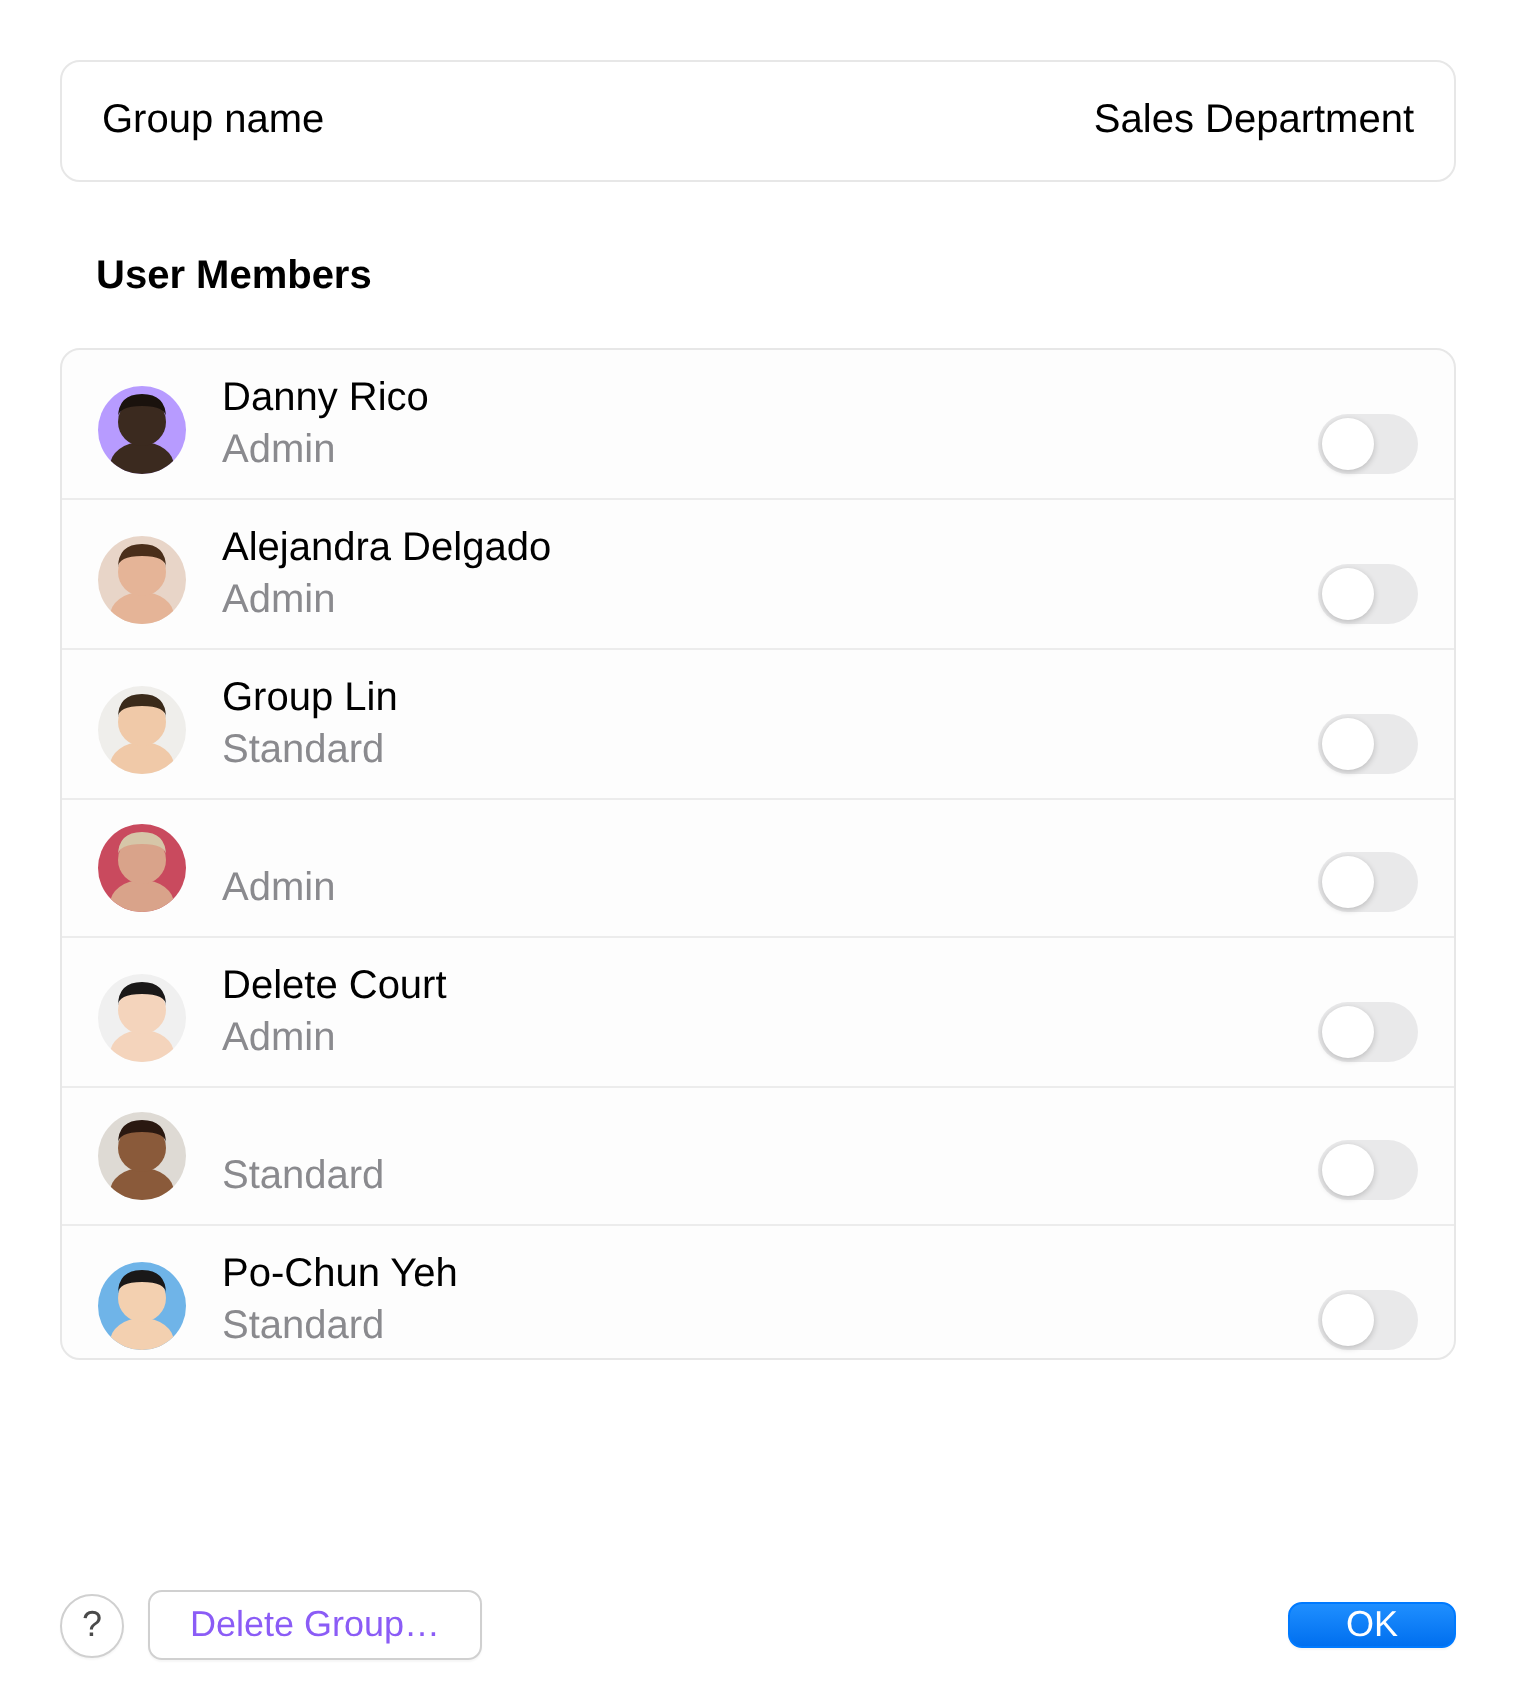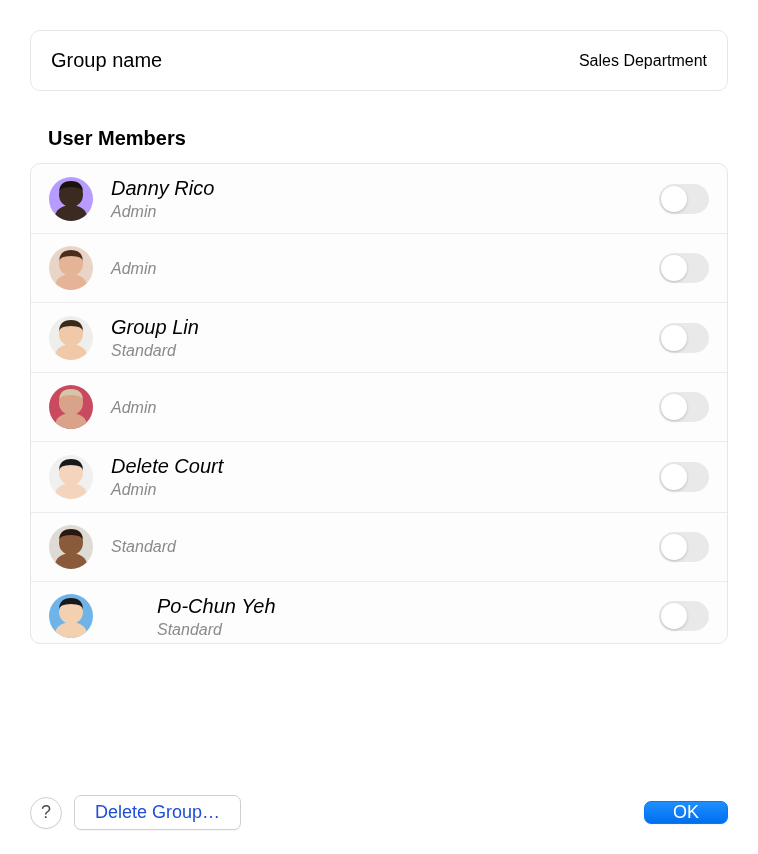--- a/index.html
+++ b/index.html
@@ -24,48 +24,46 @@
       border: 1px solid #e7e7e7;
       border-radius: 10px;
       padding: 18px 20px;
       margin-bottom: 36px;
     }
     .group-name-label {
       font-size: 20px;
       color: #000;
     }
     .group-name-value {
-      font-size: 16px;
+      font-size: 20px;
       color: #000;
       text-align: left;
     }
     .section-title {
       font-size: 20px;
       font-weight: 700;
       color: #000;
-      margin-bottom: 13px;
+      margin-bottom: 24px;
       padding-left: 18px;
     }
     .members-list {
       border: 1px solid #e7e7e7;
       border-radius: 10px;
       overflow: hidden;
       background: #fdfdfd;
     }
     .member-row {
       display: flex;
-      align-items: center;
+      align-items: flex-end;
       padding: 12px 18px;
       border-bottom: 1px solid #ececec;
-      font-style: italic;
     }
     .member-row:last-child {
       border-bottom: none;
       padding-bottom: 4px;
-      gap: 46px;
     }
     .avatar {
       width: 44px;
       height: 44px;
       border-radius: 50%;
       margin-right: 18px;
       flex-shrink: 0;
       position: relative;
       overflow: hidden;
     }
@@ -74,21 +72,21 @@
       display: flex;
       flex-direction: column;
       gap: 2px;
     }
     .member-name {
       font-size: 20px;
       color: #000;
       line-height: 1.2;
     }
     .member-role {
-      font-size: 16px;
+      font-size: 20px;
       color: #8a8a8e;
       line-height: 1.2;
     }
     .toggle {
       width: 50px;
       height: 30px;
       background: #e9e9ea;
       border-radius: 15px;
       position: relative;
       cursor: pointer;
@@ -126,21 +124,21 @@
       justify-content: center;
       box-shadow: 0 1px 1px rgba(0,0,0,0.04);
     }
     .btn {
       padding: 6px 20px;
       border-radius: 7px;
       font-size: 18px;
       cursor: pointer;
       border: 1px solid #d0d0d0;
       background: #fff;
-      color: #1d4ed8;
+      color: #8b5cf6;
       box-shadow: 0 1px 1px rgba(0,0,0,0.04);
     }
     .btn-primary {
       background: #007aff;
       color: #fff;
       border: 1px solid #007aff;
       padding: 0 28px;
       background: linear-gradient(180deg, #1f8fff 0%, #006fef 100%);
     }
     .footer-spacer {
@@ -182,20 +180,21 @@
     <div class="member-row">
       <div class="avatar">
     <svg viewBox="0 0 44 44">
       <rect width="44" height="44" fill="#e8d5c8"></rect>
       <ellipse cx="22" cy="40" rx="16" ry="12" fill="#e5b497"></ellipse>
       <circle cx="22" cy="18" r="12" fill="#e5b497"></circle>
       <path d="M10 16 Q10 4 22 4 Q34 4 34 16 Q34 10 22 10 Q10 10 10 16 Z" fill="#4a2e1a"></path>
     </svg>
       </div>
       <div class="member-info">
+        <div class="member-name">Alejandra Delgado</div>
         <div class="member-role">Admin</div>
       </div>
       <div class="toggle"></div>
     </div>
     <div class="member-row">
       <div class="avatar">
     <svg viewBox="0 0 44 44">
       <rect width="44" height="44" fill="#efeeeb"></rect>
       <ellipse cx="22" cy="40" rx="16" ry="12" fill="#f0c9a8"></ellipse>
       <circle cx="22" cy="18" r="12" fill="#f0c9a8"></circle>

